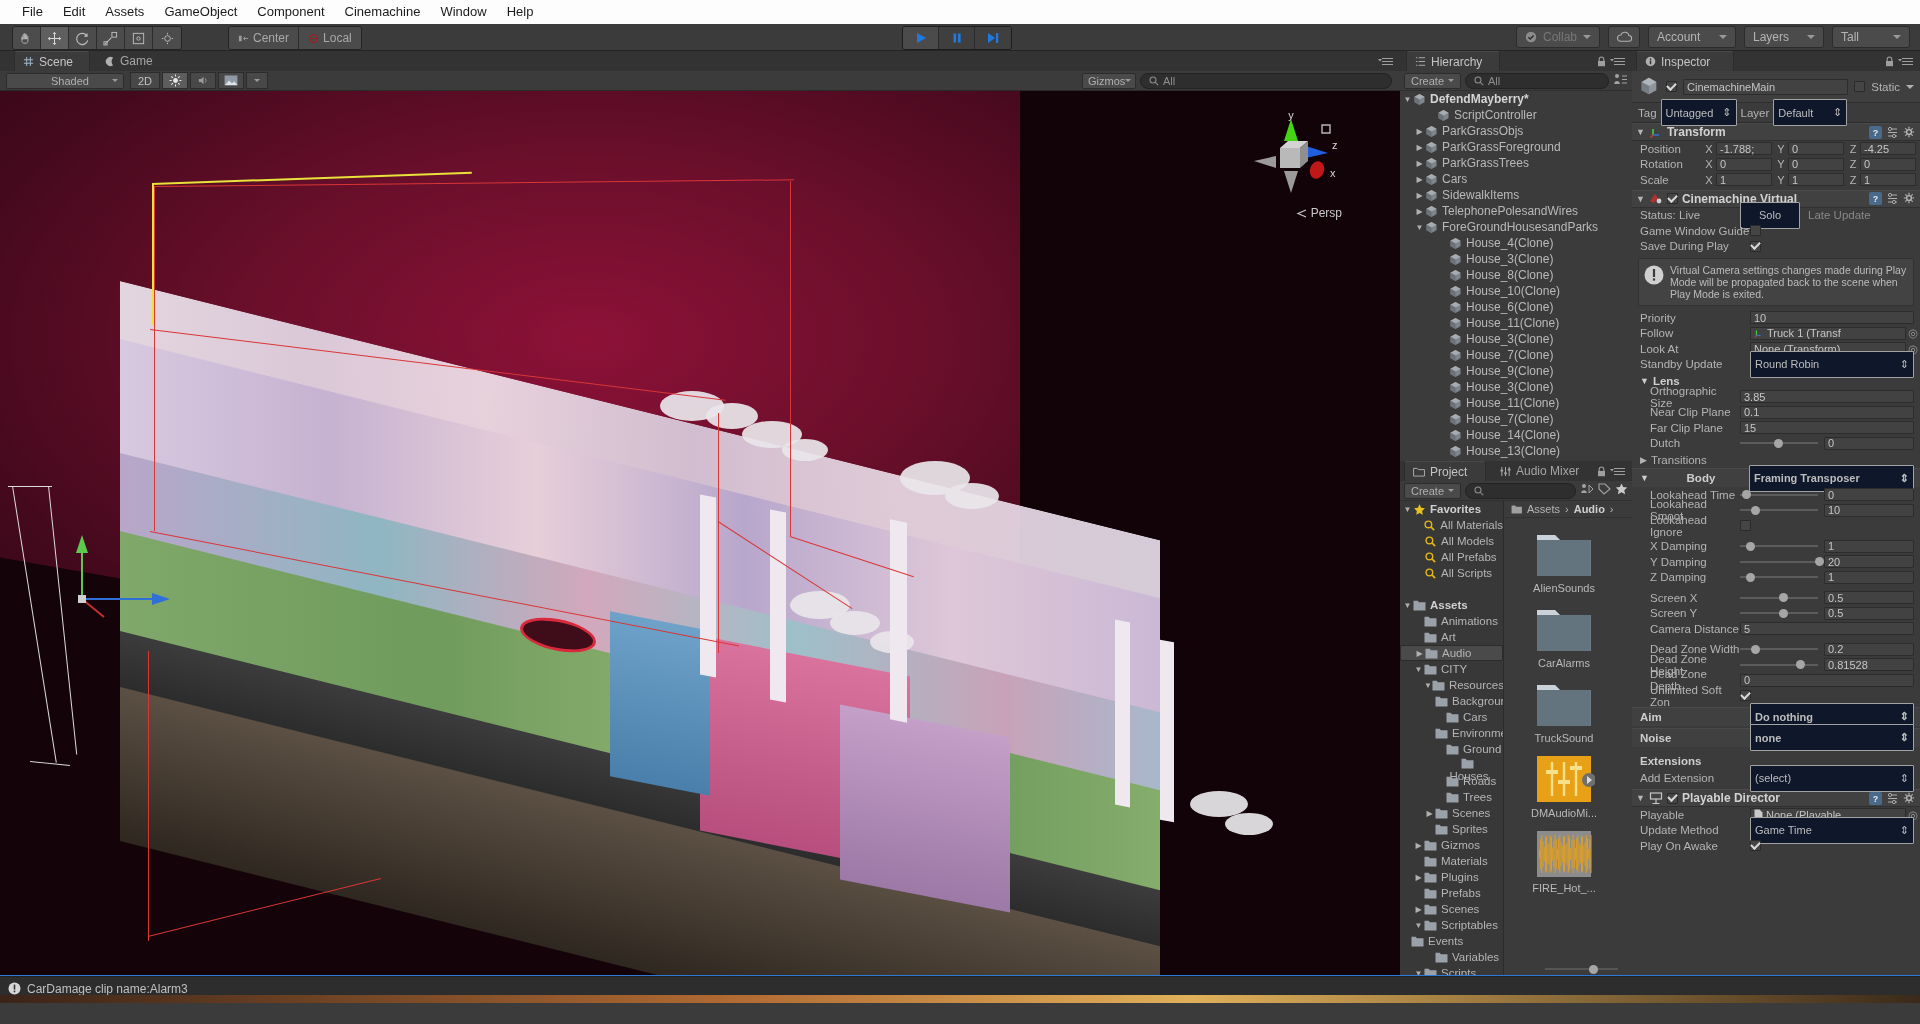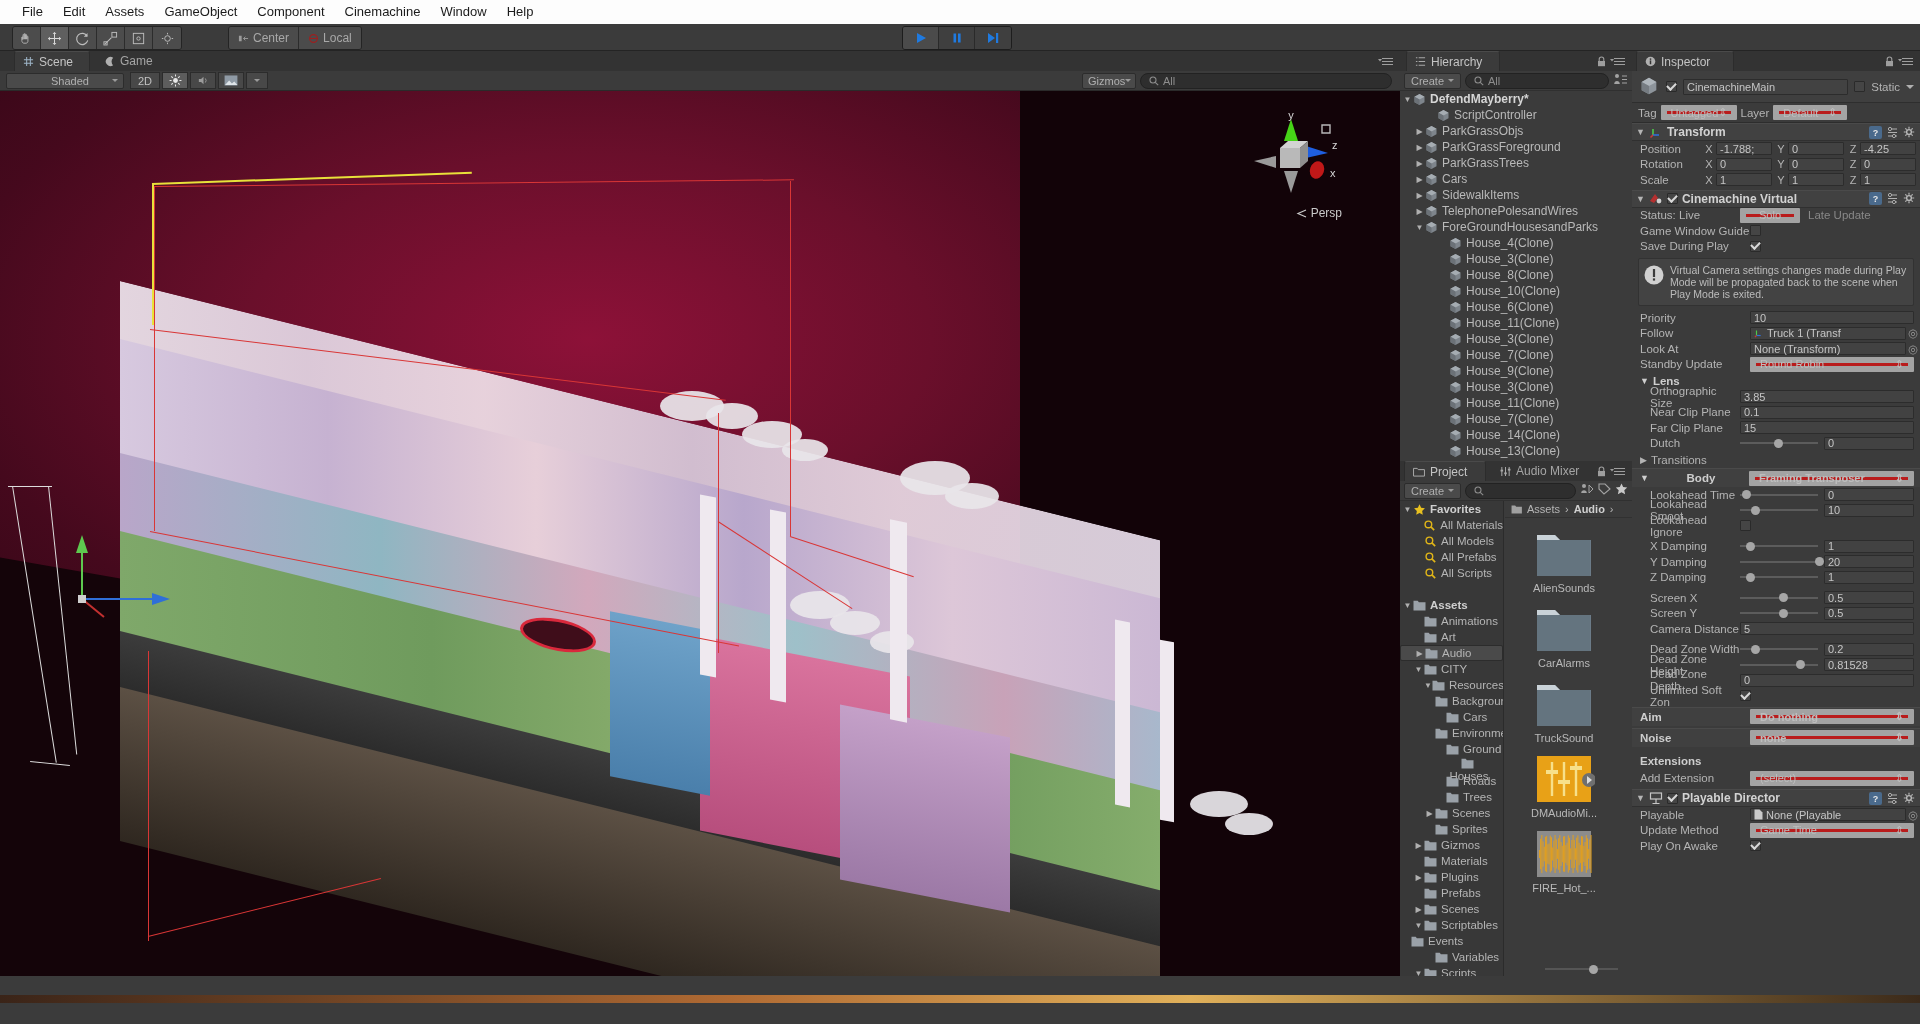--- a/index.html
+++ b/index.html
@@ -94,21 +94,21 @@
   
   #inspector-panel { left:1632px; top:51px; width:288px; height:925px; background:#3b3b3b; }
   .insp-body { position:absolute; left:0; top:20px; right:0; bottom:0; overflow:hidden; }
   .objhdr { height:32px; display:flex; align-items:center; gap:6px; padding:0 6px; background:#3f3f3f; border-bottom:1px solid #2e2e2e; }
   .tagrow { height:20px; display:flex; align-items:center; gap:4px; padding:0 6px; background:#3b3b3b; border-bottom:1px solid #2d2d2d; font-size:11.5px;}
   .comp-hdr { height:18px; display:flex; align-items:center; gap:4px; padding:0 4px; background:#414141; border-top:1px solid #4a4a4a; border-bottom:1px solid #303030; font-weight:bold; font-size:12px; color:#d2d2d2;}
   .frow { height:15.5px; display:flex; align-items:center; font-size:11.5px; color:#b4b4b4; padding-left:8px; }
   .flabel { flex:0 0 110px; }
   .flabel.ind { padding-left:10px; flex:0 0 100px; }
   .fval { height:13px; background:#424242; border:1px solid #2c2c2c; border-radius:1px; color:#c5c5c5; font-size:11px; padding:0 3px; display:flex; align-items:center; }
-  .fdd { height:15px; background:#b91c1c; border:6px solid #a3a3a3; border-radius:1px; color:#bdbdbd; font-size:11px; padding:0 4px; display:flex; align-items:center; justify-content:space-between; }
+  .fdd { height:27px; background:#0f172a; border:1px solid #a3a3a3; border-radius:1px; color:#bdbdbd; font-size:11px; padding:0 4px; display:flex; align-items:center; justify-content:space-between; }
   .cb { width:11px;height:11px;background:#454545;border:1px solid #2a2a2a;border-radius:1px;display:inline-flex;align-items:center;justify-content:center;}
   .cb.on::after{content:"";width:7px;height:4px;border-left:2px solid #d8d8d8;border-bottom:2px solid #d8d8d8;transform:rotate(-45deg) translate(1px,-1px);}
   .slider { height:13px; display:flex; align-items:center; position:relative; }
   .slider .track{height:2px;background:#5c5c5c;width:100%;}
   .slider .knob{position:absolute;width:9px;height:9px;border-radius:50%;background:#a6a6a6;}
   .helpbox { margin:4px 6px; background:#434343; border:1px solid #323232; border-radius:2px; padding:5px 5px 5px 4px; display:flex; gap:5px; }
   .helpbox p { font-size:10.5px; color:#bcbcbc; line-height:12px; }
   .xyz { display:flex; align-items:center; gap:2px; flex:1; }
   .xyz .ax { width:10px; text-align:center; color:#b4b4b4; font-size:11px;}
   .sect { font-weight:bold; color:#cecece; }
@@ -212,20 +212,47 @@
           </svg>
       </div>
       <div class="playbtn">
         <svg width="14" height="14" viewBox="0 0 14 14">
             <path d="M2 2l7 5-7 5z" fill="#1f7ae0"></path>
             <rect x="10" y="2" width="2.2" height="10" fill="#1f7ae0"></rect>
           </svg>
       </div>
     </div>
 
+    <div class="tb-right">
+      <div class="drop disabled">
+        <svg width="12" height="12" viewBox="0 0 12 12">
+            <circle cx="6" cy="6" r="5.2" fill="#8c8c8c"></circle>
+            <path d="M3.4 6.2l1.8 1.8 3.4-3.6" stroke="#2d2d2d" stroke-width="1.4" fill="none"></path>
+          </svg>
+        <span>Collab</span>
+        <i class="caret"></i>
+      </div>
+      <div class="cloudbtn">
+        <svg width="17" height="12" viewBox="0 0 18 12">
+            <path d="M4.6 10.5h8.8a3 3 0 0 0 .3-6 4.4 4.4 0 0 0-8.5-.6A2.9 2.9 0 0 0 4.6 10.5z" fill="none" stroke="#b0b0b0" stroke-width="1.1"></path>
+          </svg>
+      </div>
+      <div class="drop" style="width:88px;justify-content:space-between;">
+        <span>Account</span>
+        <i class="caret"></i>
+      </div>
+      <div class="drop" style="width:80px;justify-content:space-between;">
+        <span>Layers</span>
+        <i class="caret"></i>
+      </div>
+      <div class="drop" style="width:78px;justify-content:space-between;">
+        <span>Tall</span>
+        <i class="caret"></i>
+      </div>
+    </div>
   </div>
 
   <div class="panel" id="scene-panel">
     <div class="tabrow">
       <div class="tab active" style="left:14px;width:76px;">
         <svg width="11" height="11" viewBox="0 0 12 12">
             <path d="M1 4h10M1 8h10M4 1v10M8 1v10" stroke="#9fb6c9" stroke-width="1.1"></path>
           </svg>
         <span>Scene</span>
       </div>
@@ -1461,17 +1488,25 @@
             <span>⇕</span>
         </div>
       </div>
       <div class="frow">
         <span class="flabel">Play On Awake</span>
         <span class="cb on"></span>
       </div>
     </div>
   </div>
 
+  <div id="statusbar">
+    <svg width="13" height="13" viewBox="0 0 13 13">
+        <circle cx="6.5" cy="6.5" r="6" fill="#d7d7d7"></circle>
+        <rect x="5.7" y="2.6" width="1.6" height="5" fill="#333"></rect>
+        <rect x="5.7" y="8.6" width="1.6" height="1.7" fill="#333"></rect>
+      </svg>
+    <span class="txt">CarDamage clip name:Alarm3</span>
+  </div>
 
   <div class="wallpaper"></div>
 
 
 </div>
 
 </body></html>

